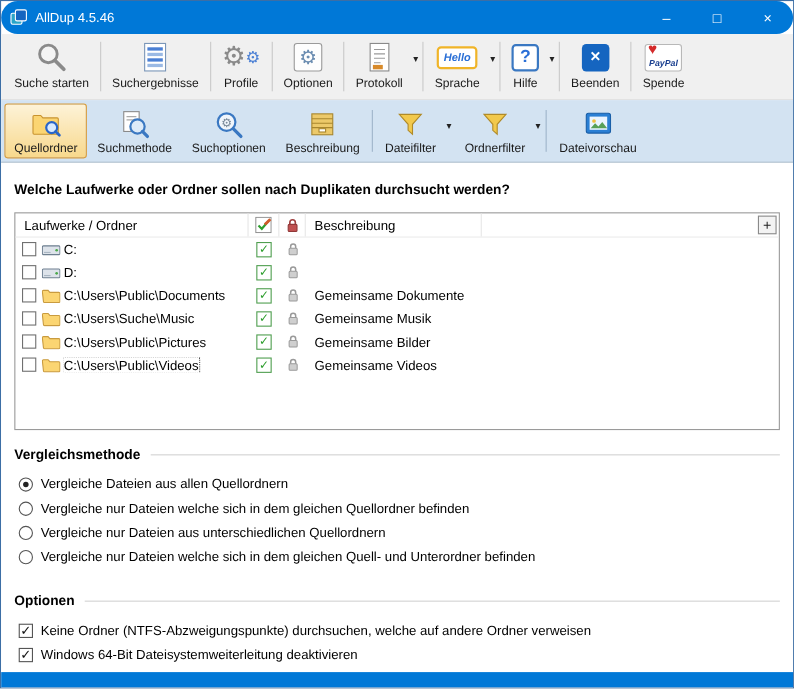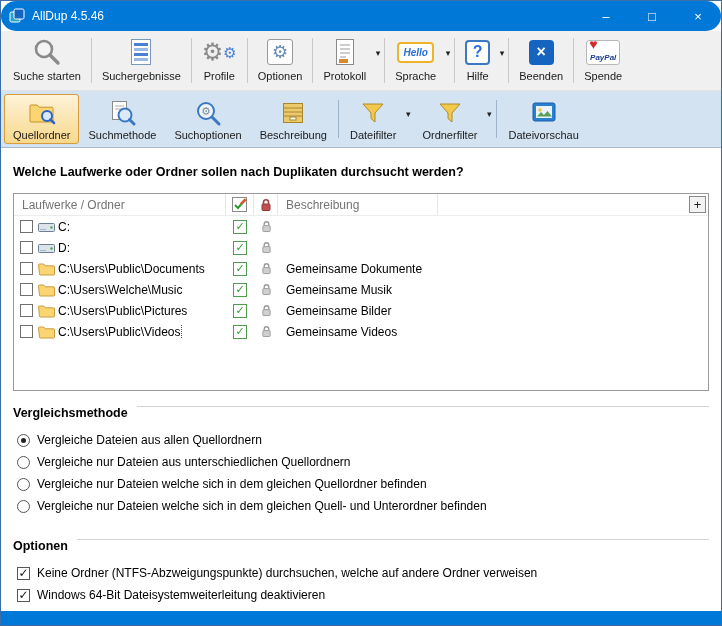--- a/index.html
+++ b/index.html
@@ -39,39 +39,39 @@
   .navbtn .ico { height: 30px; display: flex; align-items: center; justify-content: center; }
   .navbtn .lbl { font-size: 11px; color: #1a1a1a; white-space: nowrap; }
   .vsep2 { width: 1px; background: #9fb4ca; margin: 6px 2px; }
   .arrow2 { position: absolute; top: 14px; right: 2px; font-size: 9px; color: #222; }
 
   
   .content { position: relative; height: 465px; background: #fff; }
   .question { font-weight: bold; font-size: 12.5px; padding: 17px 12px 0; }
 
   .srcbox { position: absolute; left: 12px; right: 12px; top: 45px; height: 198px; border: 1px solid #9a9a9a; background: #fff; }
-  .thead { display: grid; grid-template-columns: 212px 28px 24px 160px 1fr; height: 22px; align-items: center; color: #737373; border-bottom: 1px solid #ececec; }
+  .thead { display: grid; grid-template-columns: 212px 28px 24px 160px 1fr; height: 22px; align-items: center; color: #000000; border-bottom: 1px solid #ececec; }
   .thead .hc { height: 100%; display: flex; align-items: center; padding-left: 8px; border-right: 1px solid #e6e6e6; }
   .thead .hc.icon-col { justify-content: center; padding-left: 0; }
   .thead .hc:last-child { border-right: none; }
   .add-btn { position: absolute; top: 2px; right: 2px; width: 17px; height: 17px; border: 1px solid #8a8a8a; background: #f3f3f3; display: flex; align-items: center; justify-content: center; font-size: 13px; line-height: 1; color: #222; }
 
   .trow { display: grid; grid-template-columns: 24px 20px 168px 28px 24px 1fr; height: 21px; align-items: center; }
   .sq { width: 13px; height: 13px; border: 1px solid #707070; background: #fff; margin-left: 6px; }
   .ricon { display: flex; align-items: center; }
   .rpath { white-space: nowrap; overflow: hidden; }
   .rpath .focus { outline: 1px dotted #555; text-align: right; }
   .gcheck { width: 14px; height: 14px; border: 1px solid #4f9e4f; background: #fff; color: #2e9e2e; font-size: 11px; font-weight: bold; display: flex; align-items: center; justify-content: center; margin: 0 auto; }
   .lockc { display: flex; justify-content: center; }
   .rdesc { padding-left: 8px; white-space: nowrap; }
 
   .grp { position: absolute; left: 12px; right: 12px; }
   .grp.method { top: 258px; }
   .grp.opts { top: 391px; }
-  .grp-head { display: flex; align-items: flex-start; gap: 9px; font-weight: bold; font-size: 12.5px; }
+  .grp-head { display: flex; align-items: center; gap: 9px; font-weight: bold; font-size: 12.5px; }
   .grp-head .rule { flex: 1; height: 1px; background: #d2d2d2; }
   .optline { display: flex; align-items: center; gap: 7px; height: 22px; margin-left: 4px; }
   .grp .optline:first-of-type { margin-top: 9px; }
   .radio { width: 13px; height: 13px; border: 1px solid #555; border-radius: 50%; background: #fff; position: relative; flex: 0 0 auto; }
   .radio.checked::after { content: ""; position: absolute; inset: 3px; border-radius: 50%; background: #222; }
   .cbx { width: 13px; height: 13px; border: 1px solid #555; background: #fff; color: #111; font-size: 12px; line-height: 11px; text-align: center; flex: 0 0 auto; }
 
   .statusbar { position: absolute; left: 0; right: 0; bottom: 0; height: 14px; background: #0078d7; }
 </style>
 </head>
@@ -341,21 +341,21 @@
         <span class="rdesc">Gemeinsame Dokumente</span>
       </div>
 
       <div class="trow">
         <span class="sq"></span>
         <span class="ricon">
             <svg width="17" height="14" viewBox="0 0 17 14">
               <path d="M0.5 3 a1 1 0 011-1 h4.2 l1.6 1.8 h8.2 a1 1 0 011 1 v7.2 a1 1 0 01-1 1 h-13 a1 1 0 01-1-1 z" fill="#fbd572" stroke="#c99b3f"></path>
             </svg>
           </span>
-        <span class="rpath"><span>C:\Users\Welche\Music</span></span>
+        <span class="rpath"><span>C:\Users\Suche\Music</span></span>
         <span class="gcheck">✓</span>
         <span class="lockc">
             <svg width="11" height="13" viewBox="0 0 12 14">
               <path d="M3.5 6 V4.3 a2.5 2.5 0 015 0 V6" fill="none" stroke="#9a9a9a" stroke-width="1.5"></path>
               <rect x="2" y="6" width="8" height="6.5" rx="1" fill="#cfcfcf" stroke="#9a9a9a"></rect>
             </svg>
           </span>
         <span class="rdesc">Gemeinsame Musik</span>
       </div>
 
@@ -402,25 +402,25 @@
       <div class="grp-head">
         <span>Vergleichsmethode</span>
         <span class="rule"></span>
       </div>
       <label class="optline">
         <span class="radio checked"></span>
         <span>Vergleiche Dateien aus allen Quellordnern</span>
       </label>
       <label class="optline">
         <span class="radio"></span>
+        <span>Vergleiche nur Dateien welche sich in dem gleichen Quellordner befinden</span>
+      </label>
+      <label class="optline">
+        <span class="radio"></span>
         <span>Vergleiche nur Dateien aus unterschiedlichen Quellordnern</span>
-      </label>
-      <label class="optline">
-        <span class="radio"></span>
-        <span>Vergleiche nur Dateien welche sich in dem gleichen Quellordner befinden</span>
       </label>
       <label class="optline">
         <span class="radio"></span>
         <span>Vergleiche nur Dateien welche sich in dem gleichen Quell- und Unterordner befinden</span>
       </label>
     </div>
 
     <div class="grp opts">
       <div class="grp-head">
         <span>Optionen</span>

